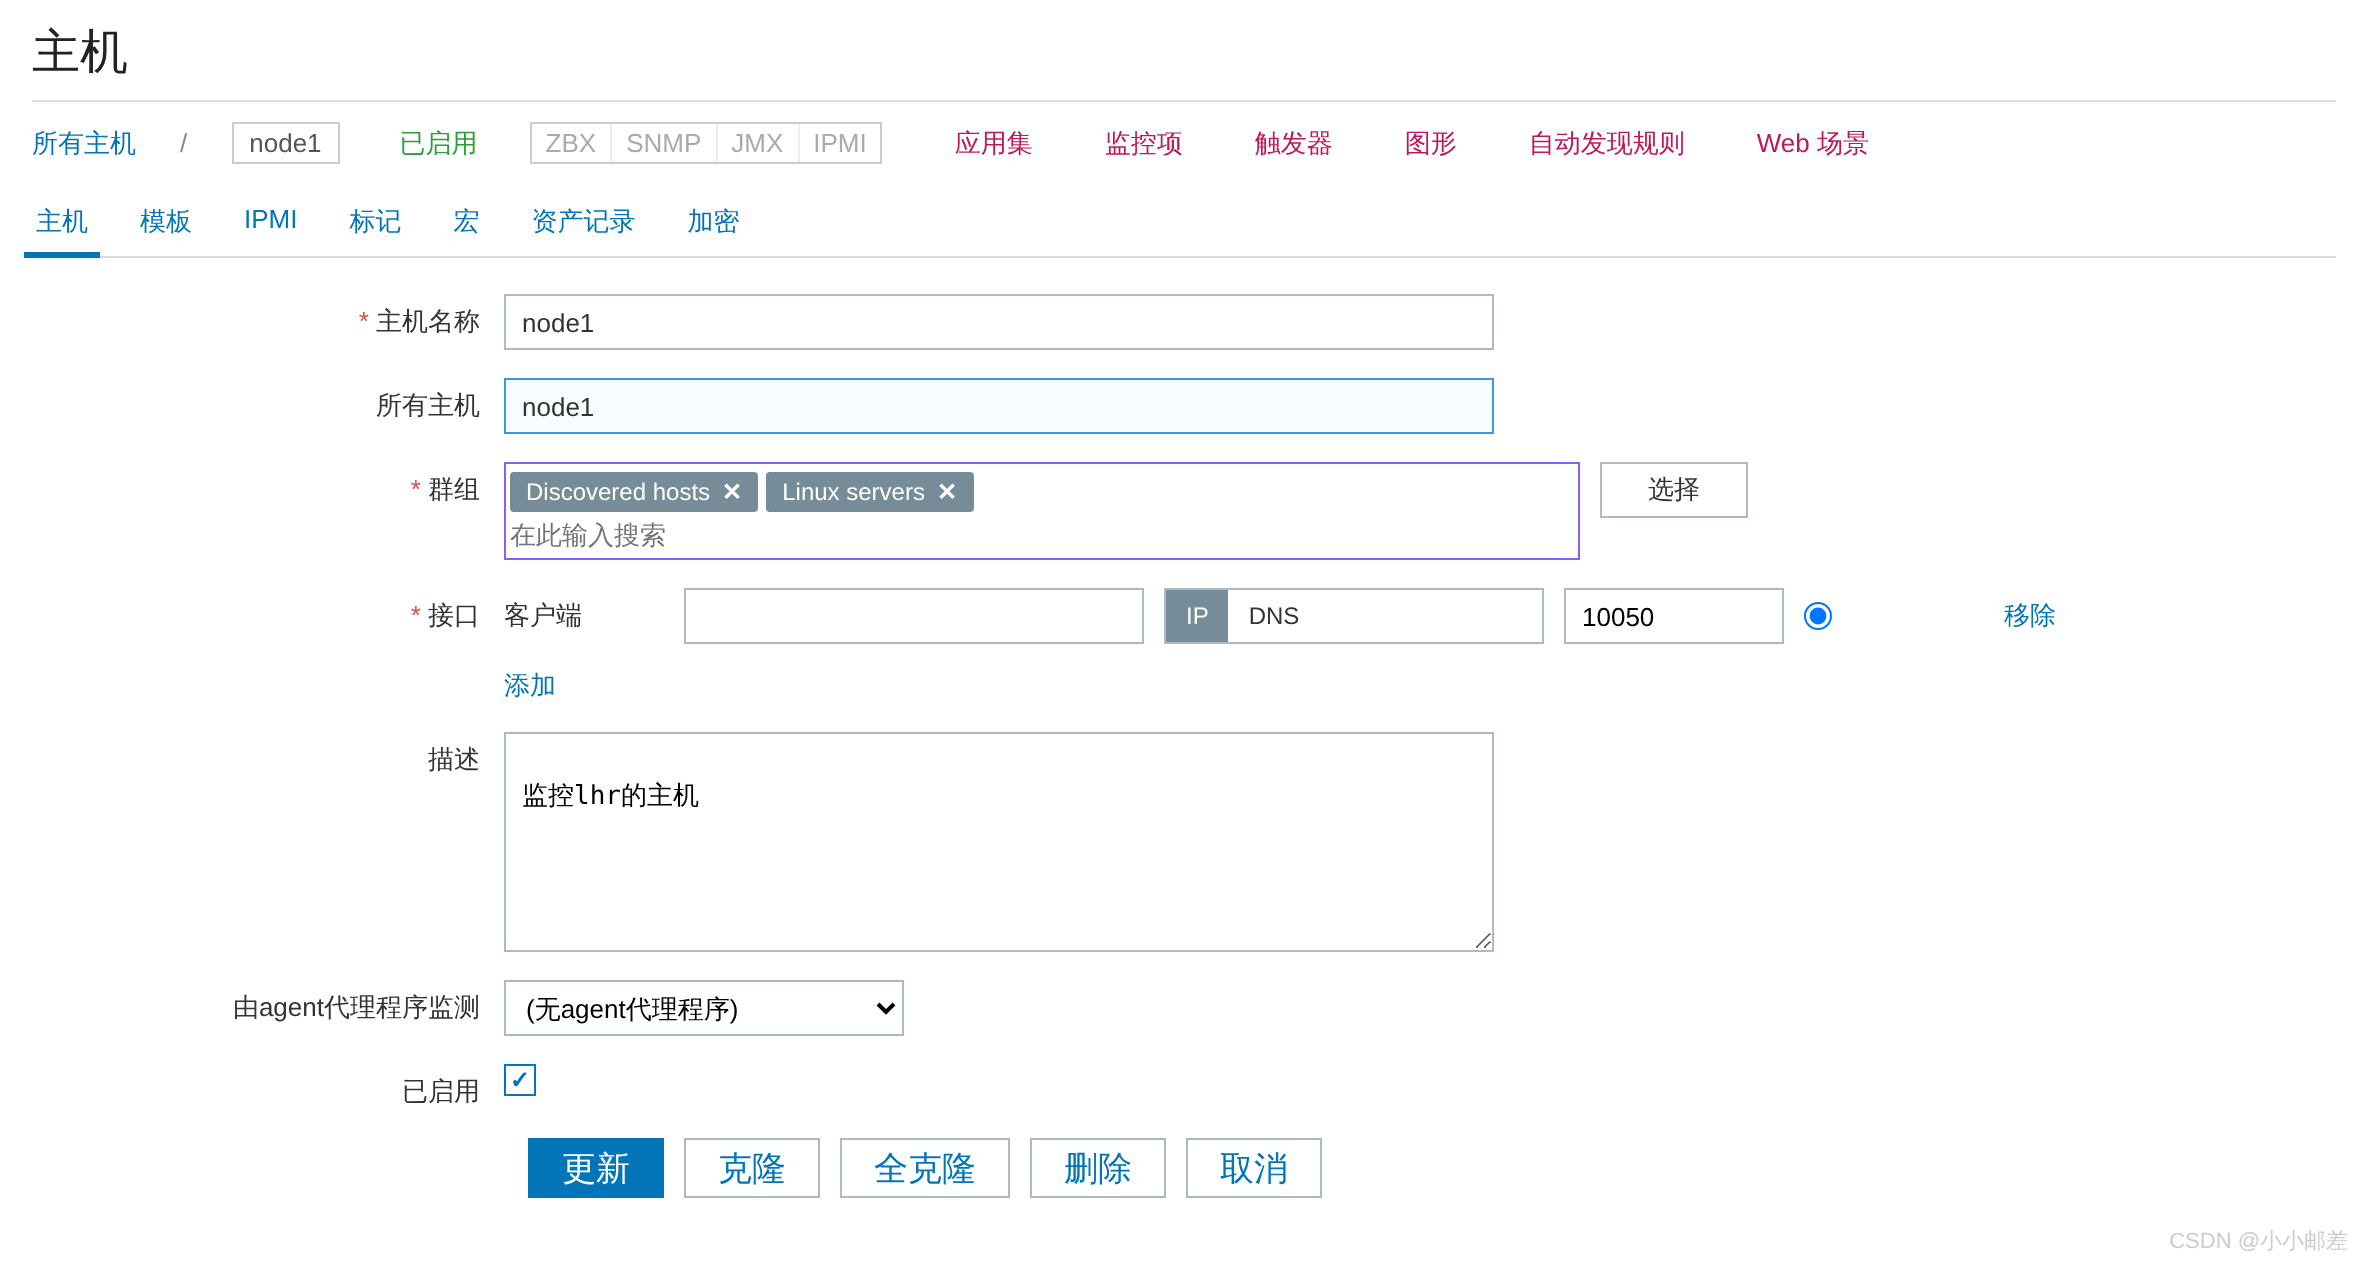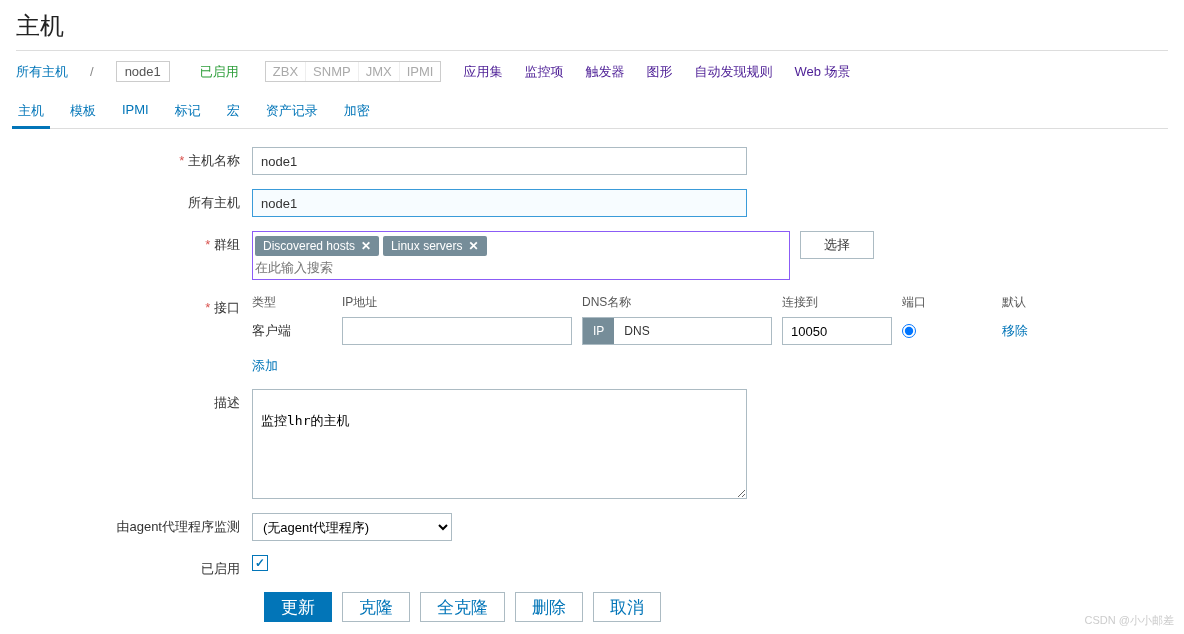--- a/index.html
+++ b/index.html
@@ -9,21 +9,21 @@
 .hr { border: none; border-top: 1px solid #ddd; margin: 6px 0 10px 0; }
 
 .topbar { display: flex; align-items: center; gap: 22px; font-size: 13px; margin-bottom: 14px; flex-wrap: wrap; }
 .link { color: #0275b8; cursor: pointer; }
 .sep { color: #888; }
 .node-box { border: 1px solid #ccc; padding: 2px 8px; color: #555; }
 .enabled { color: #2d9e3a; margin-left: 8px; margin-right: 4px; }
 .proto-group { display: inline-flex; border: 1px solid #ccc; color: #aaa; }
 .proto-group span { padding: 2px 7px; border-right: 1px solid #eee; }
 .proto-group span:last-child { border-right: none; }
-.navlink { color: #4c1d95; cursor: pointer; }
+.navlink { color: #be185d; margin-left: 14px; cursor: pointer; }
 
 .tabs { display: flex; gap: 22px; border-bottom: 1px solid #ddd; margin-bottom: 18px; }
 .tab { padding: 6px 2px 8px 2px; color: #0275b8; cursor: pointer; position: relative; }
 .tab.active { color: #0275b8; }
 .tab.active::after { content: ""; position: absolute; left: -4px; right: -4px; bottom: -1px; height: 3px; background: #0275b8; }
 
 .form { padding-left: 16px; }
 .row { display: flex; align-items: flex-start; margin-bottom: 14px; }
 .label { width: 220px; text-align: right; padding-right: 12px; padding-top: 5px; color: #333; }
 .req::before { content: "* "; color: #d9534f; }
@@ -130,29 +130,20 @@
           <input class="tag-input" placeholder="在此输入搜索" style="">
         </div>
         <button class="btn-small">选择</button>
       </div>
     </div>
 
     <div class="row">
       <div class="label req">接口</div>
       <div class="field">
         <div class="iface-wrap">
-          <div class="iface-head">
-            <span>类型</span>
-            <span>IP地址</span>
-            <span>DNS名称</span>
-            <span>连接到</span>
-            <span>端口</span>
-            <span>默认</span>
-            <span></span>
-          </div>
           <div class="iface-row">
             <span>客户端</span>
             <input class="iface-input" value="" style="">
             <span class="toggle">
               <span class="on">IP</span>
               <span>DNS</span>
             </span>
             <input class="iface-input" value="10050" style="">
             <input type="radio" class="radio" checked="" style="">
             <span class="remove-link">移除</span>

